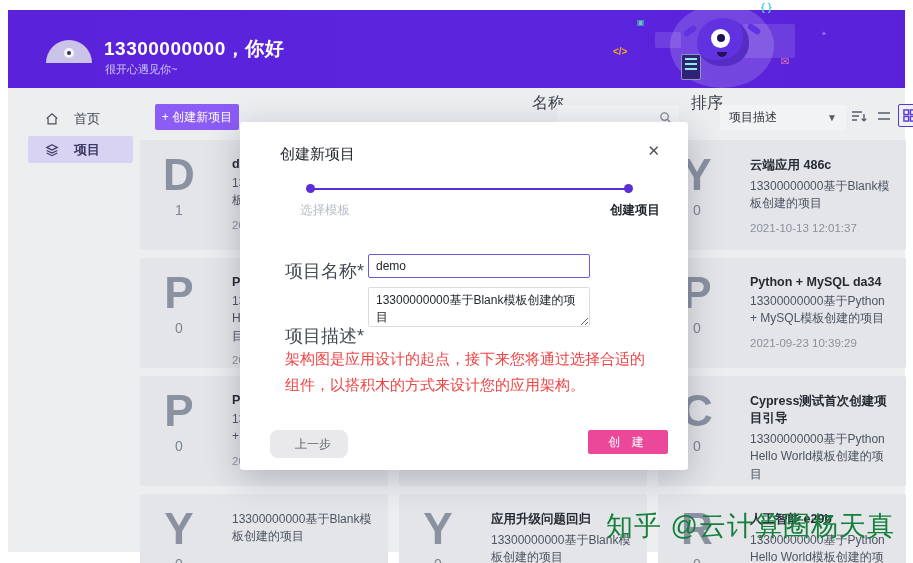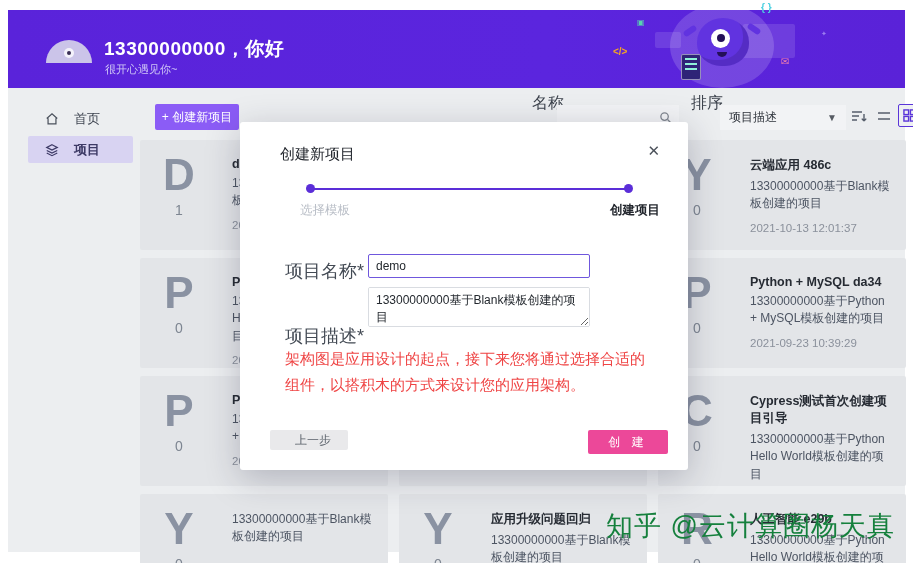--- a/index.html
+++ b/index.html
@@ -65,21 +65,21 @@
   .step-dot { position:absolute; top:62px; width:9px; height:9px; border-radius:50%; background:#5b2ed8; }
   .dot-l { left:66px; } .dot-r { left:384px; }
   .step-label { position:absolute; top:80px; font-size:12.5px; }
   .step-inactive { left:60px; color:#b8bdc6; }
   .step-active { right:28px; color:#23272e; font-weight:bold; }
   .f-label { position:absolute; left:45px; font-size:18px; color:#434a54; }
   .f-name-label { top:137px; } .f-desc-label { top:170px;margin-top:32px; }
   .f-input { position:absolute; left:128px; top:132px; width:222px; height:24px; border:1px solid #6f57dd; border-radius:2px; font-size:12px; padding:0 7px; color:#24292f; outline:none; background:#fff; font-family:inherit; }
   .f-textarea { position:absolute; left:128px; top:165px; width:222px; height:40px; border:1px solid #d9dce1; border-radius:2px; font-size:12px; padding:4px 7px; color:#24292f; outline:none; resize:vertical; background:#fff; font-family:inherit; line-height:1.4; }
   .helper { position:absolute; left:45px; top:224px; width:372px; font-size:15px; color:#ef4444; line-height:1.75; }
-  .btn-prev { position:absolute; left:30px; top:308px; width:78px; height:20px; background:#e9e9eb; border:none; border-radius:2px; font-size:12px; color:#596069; cursor:pointer;padding-left:8px; }
+  .btn-prev { position:absolute; left:30px; top:308px; width:78px; height:28px; background:#e9e9eb; border:none; border-radius:8px; font-size:12px; color:#596069; cursor:pointer;padding-left:8px; }
   .btn-create { position:absolute; right:20px; top:308px; width:80px; height:24px; background:#ec4899; border:none; border-radius:2px; font-size:12px; color:#fff; letter-spacing:4px; cursor:pointer; }
 
   .watermark { position:absolute; left:598px; top:498px; z-index:9; font-size:27px; color:#15803d; letter-spacing:1px; white-space:nowrap; }
 </style>
 </head>
 <body>
 
 <div class="page">
 
   <div class="banner">

